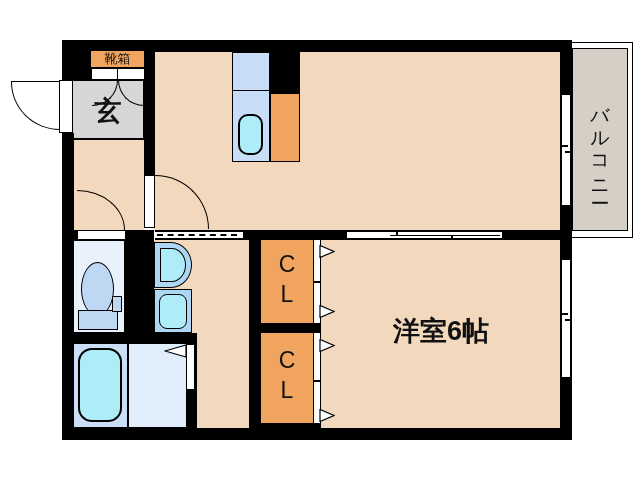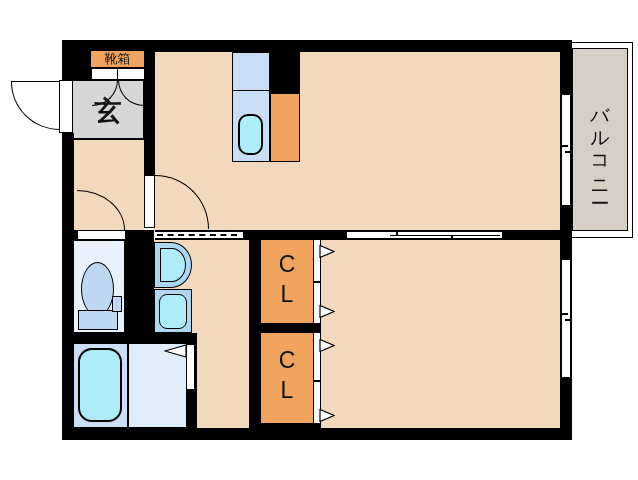--- a/index.html
+++ b/index.html
@@ -138,19 +138,20 @@
   <div class="win" style="left:560px;top:260px;width:12px;height:117px;">
     <div class="tick" style="left:0;top:53px;width:6px;height:2px;"></div>
     <div class="tick" style="left:3px;top:59px;width:6px;height:2px;"></div>
   </div>
 
   <div class="abs b1 lbl" style="left:90px;top:50px;width:55px;height:18px;background:var(--closet,#f0a45f);font-size:13px;font-weight:normal;">
     <span>靴箱</span>
   </div>
 
   <div class="lbl" style="left:72px;top:93px;width:72px;height:36px;font-size:27px;">玄</div>
+  <div class="lbl" style="left:341px;top:314px;width:200px;height:34px;font-size:27px;">洋室6帖</div>
   <div class="lbl v" style="left:586px;top:70px;width:28px;height:150px;font-size:19px;font-weight:normal;">バルコニー</div>
   <div class="lbl pre" style="left:261px;top:247px;width:52px;height:64px;font-size:23px;line-height:30px;font-weight:normal;">C
 L</div>
   <div class="lbl pre" style="left:261px;top:343px;width:52px;height:64px;font-size:23px;line-height:30px;font-weight:normal;">C
 L</div>
 
 </div>
 
 </body></html>

